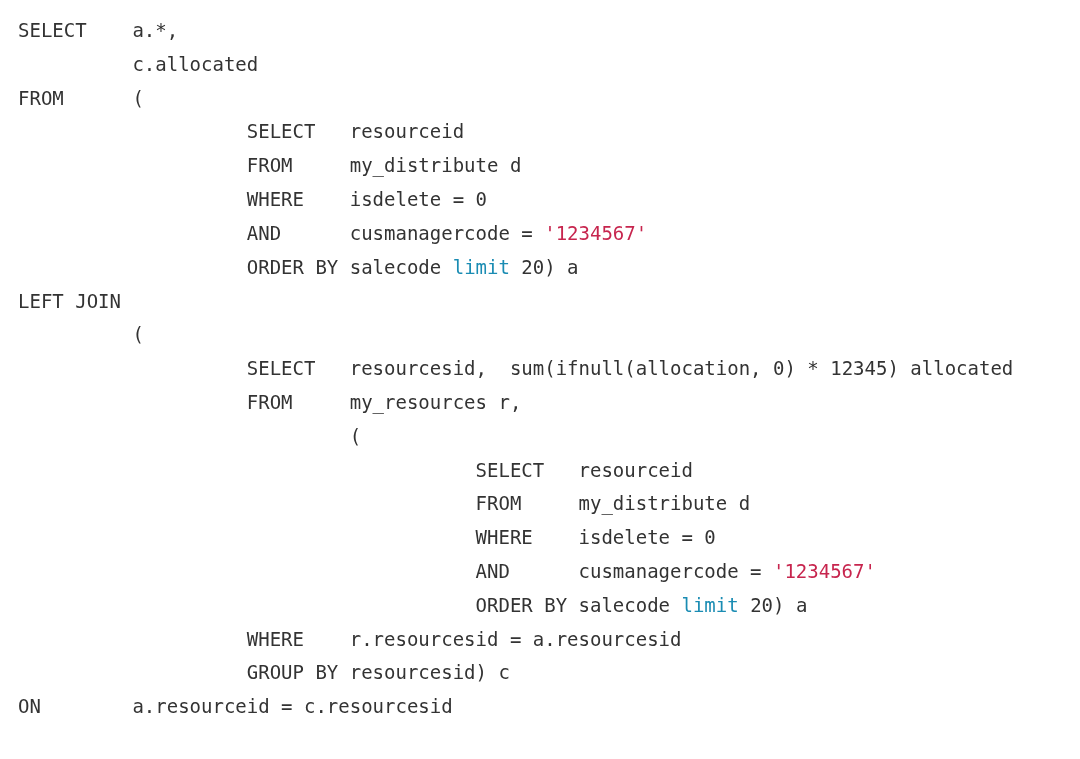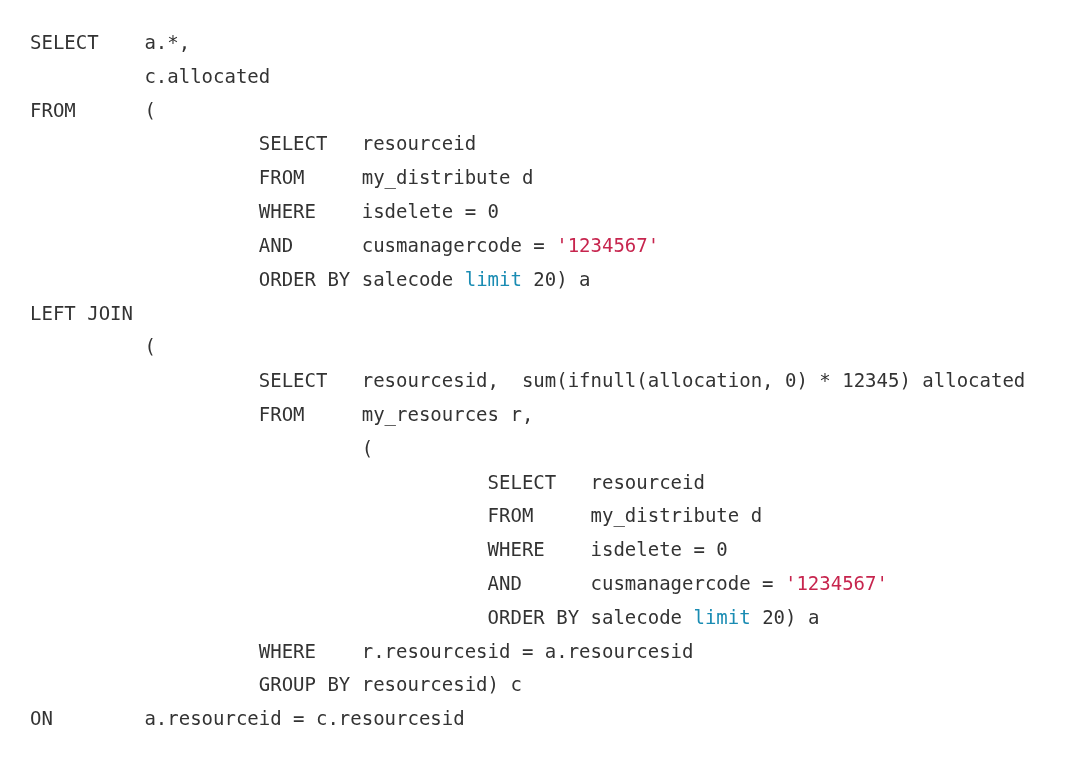--- a/index.html
+++ b/index.html
@@ -2,21 +2,21 @@
 <html><head>
 <meta charset="utf-8">
 <style>
   html,body{margin:0;padding:0;background:#fff;}
   pre#code{
     font-family: Menlo, Consolas, "DejaVu Sans Mono", monospace;
     font-size:19px;
     line-height:1.78;
     color:#333;
     padding:14px 18px 20px 18px;
-    margin:12px;
+    margin:0;
     white-space:pre;
   }
   .kw{color:#333;}            
   .str{color:#c7254e;}        
   .num{color:#333;}           
   .limit{color:#1a8cb3;}      
 </style>
 </head>
 <body>
 

